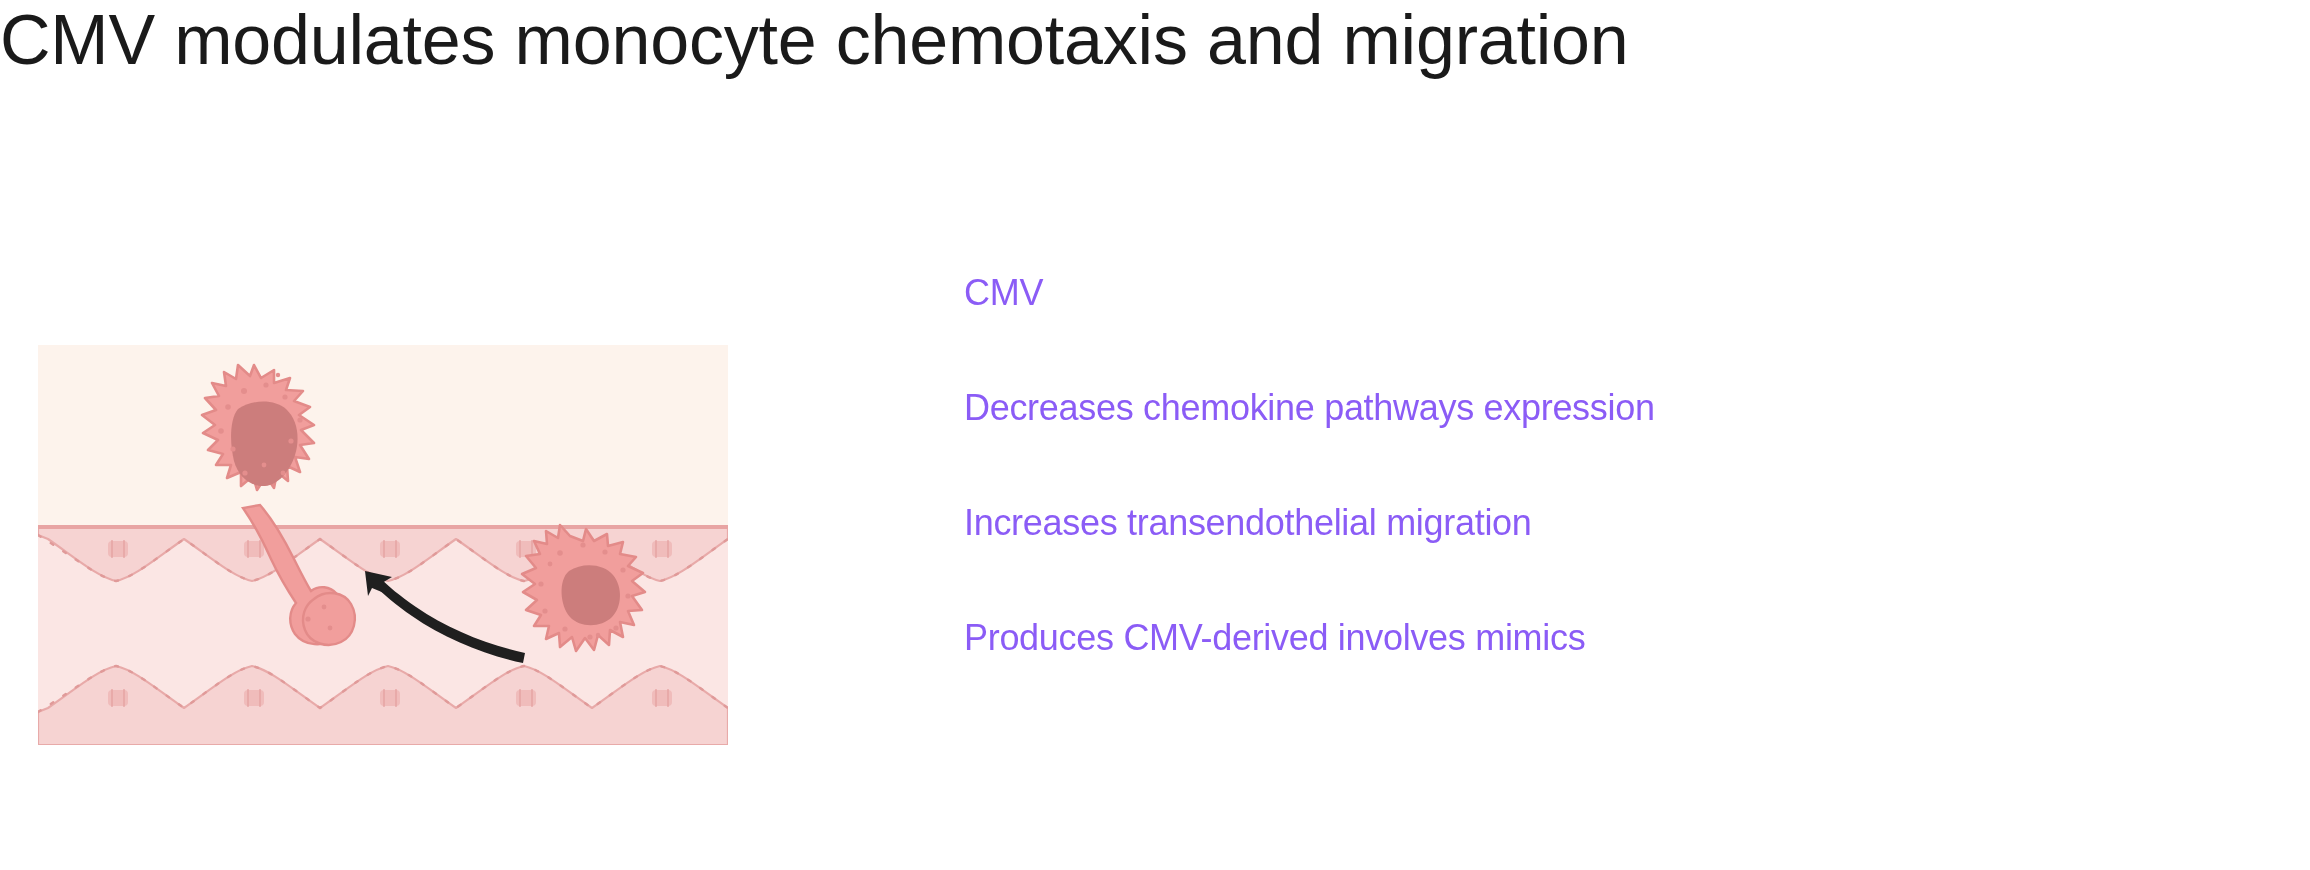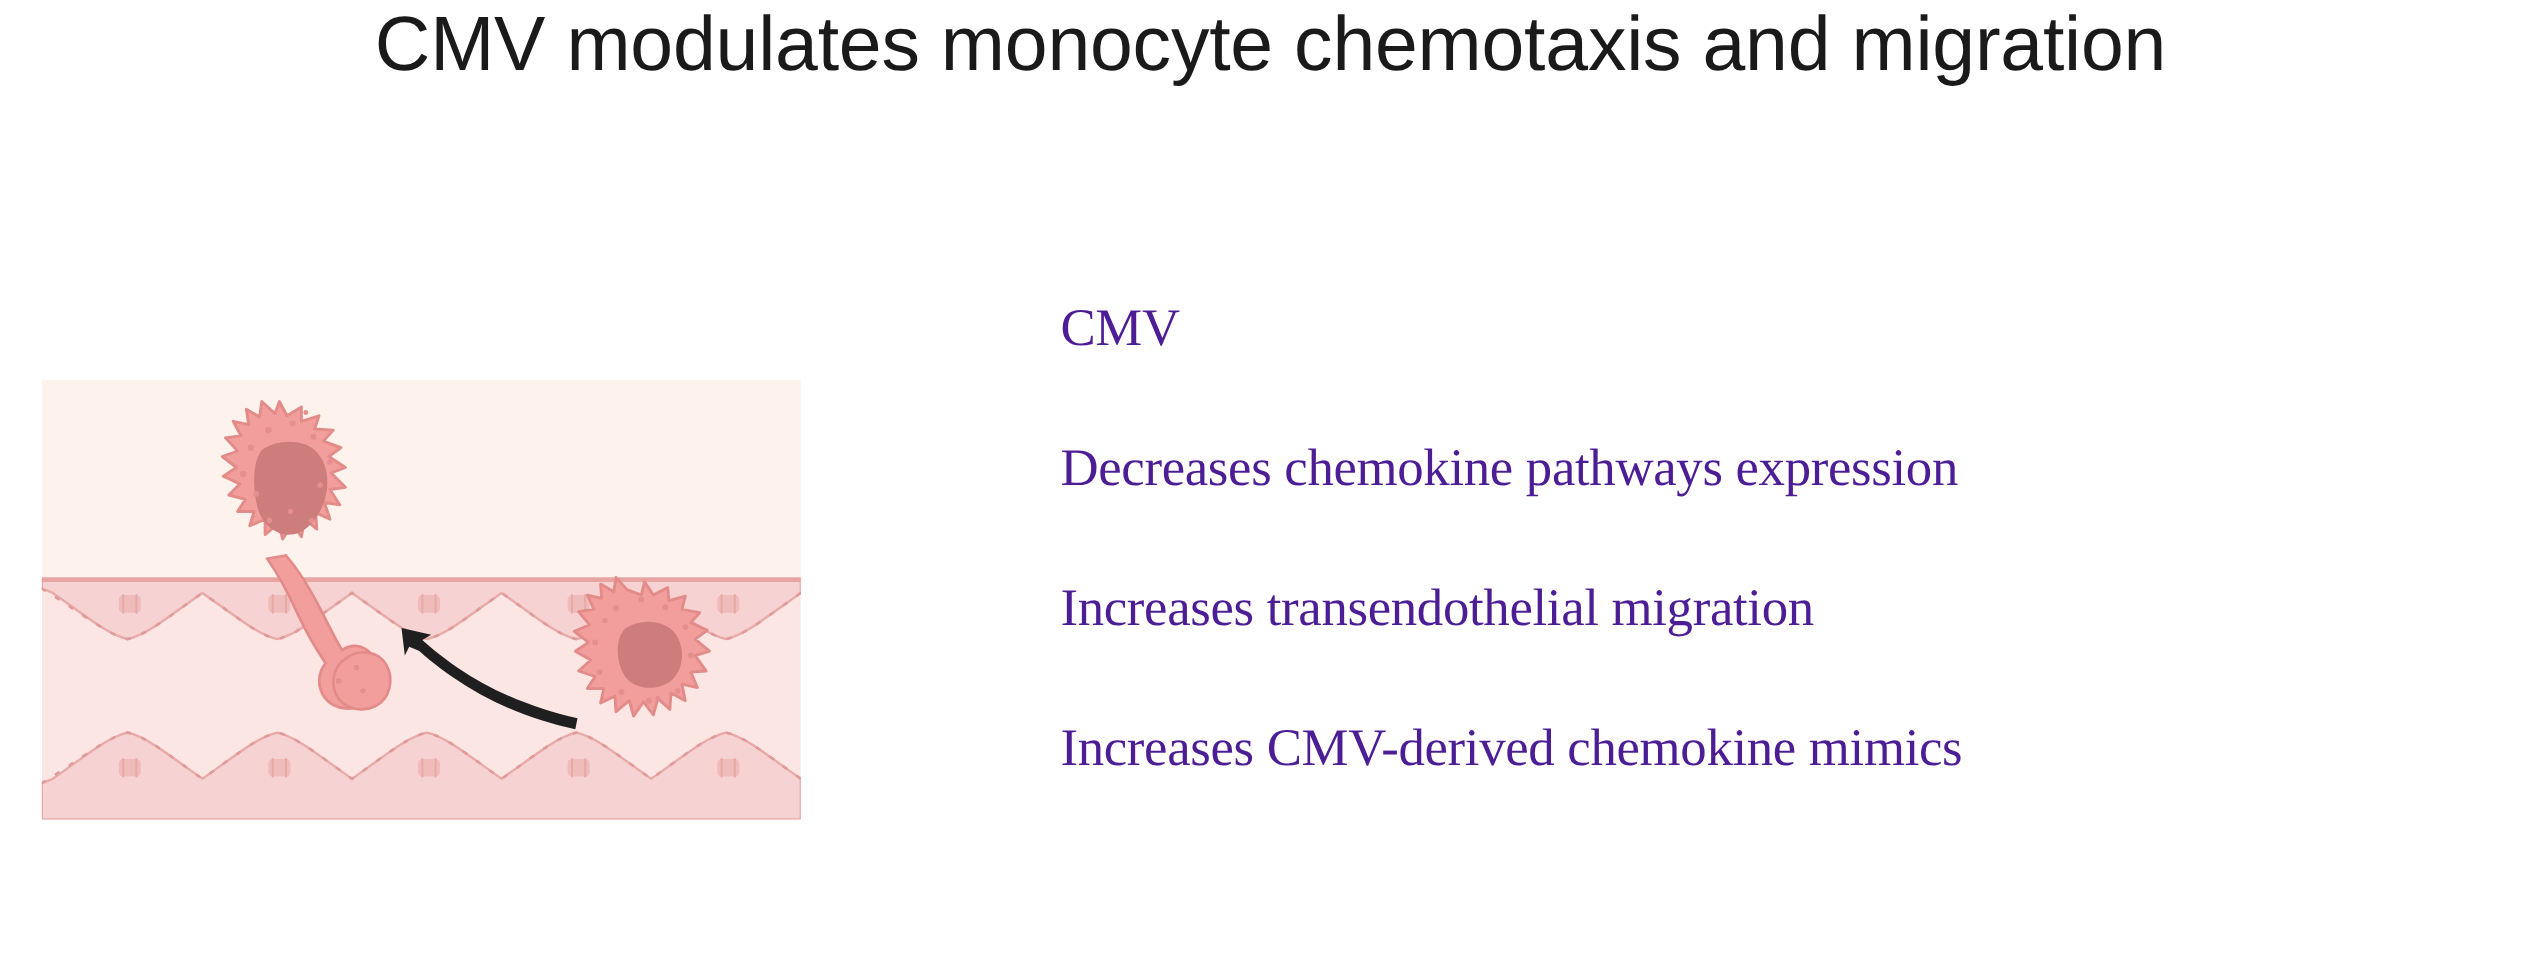--- a/index.html
+++ b/index.html
@@ -15,21 +15,21 @@
     font-family: "Liberation Sans", sans-serif;
     -webkit-font-smoothing: antialiased;
   }
 
   
   #slide-title {
     position: absolute;
     left: 0;
     top: 4px;
     width: 2310px;
-    text-align: center;
+    text-align: left;
     font-family: "Liberation Sans", sans-serif;
     font-size: 70px;
     font-weight: 400;
     color: #1a1a1a;
     letter-spacing: -0.2px;
     white-space: nowrap;
     line-height: 1.05;
   }
 
   
@@ -43,24 +43,24 @@
   #illustration svg { display: block; }
 
   
   #statements {
     position: absolute;
     left: 964px;
     top: 275px;
     width: 1300px;
   }
   .statement-line {
-    font-family: Liberation Serif, serif;
-    font-size: 48px;
+    font-family: Liberation Sans, sans-serif;
+    font-size: 36px;
     font-weight: 400;
-    color: #4c1d95;
+    color: #8b5cf6;
     line-height: 1;
     margin: 0 0 79px 0;
     white-space: nowrap;
     letter-spacing: -0.3px;
   }
   .statement-line:last-child { margin-bottom: 0; }
 </style>
 </head>
 <body>
 
@@ -264,14 +264,14 @@
       </g>
 
     </g>
   </svg>
 </div>
 
 <div id="statements">
   <div class="statement-line">CMV</div>
   <div class="statement-line">Decreases chemokine pathways expression</div>
   <div class="statement-line">Increases transendothelial migration</div>
-  <div class="statement-line">Increases CMV-derived chemokine mimics</div>
+  <div class="statement-line">Produces CMV-derived involves mimics</div>
 </div>
 
 </body></html>

